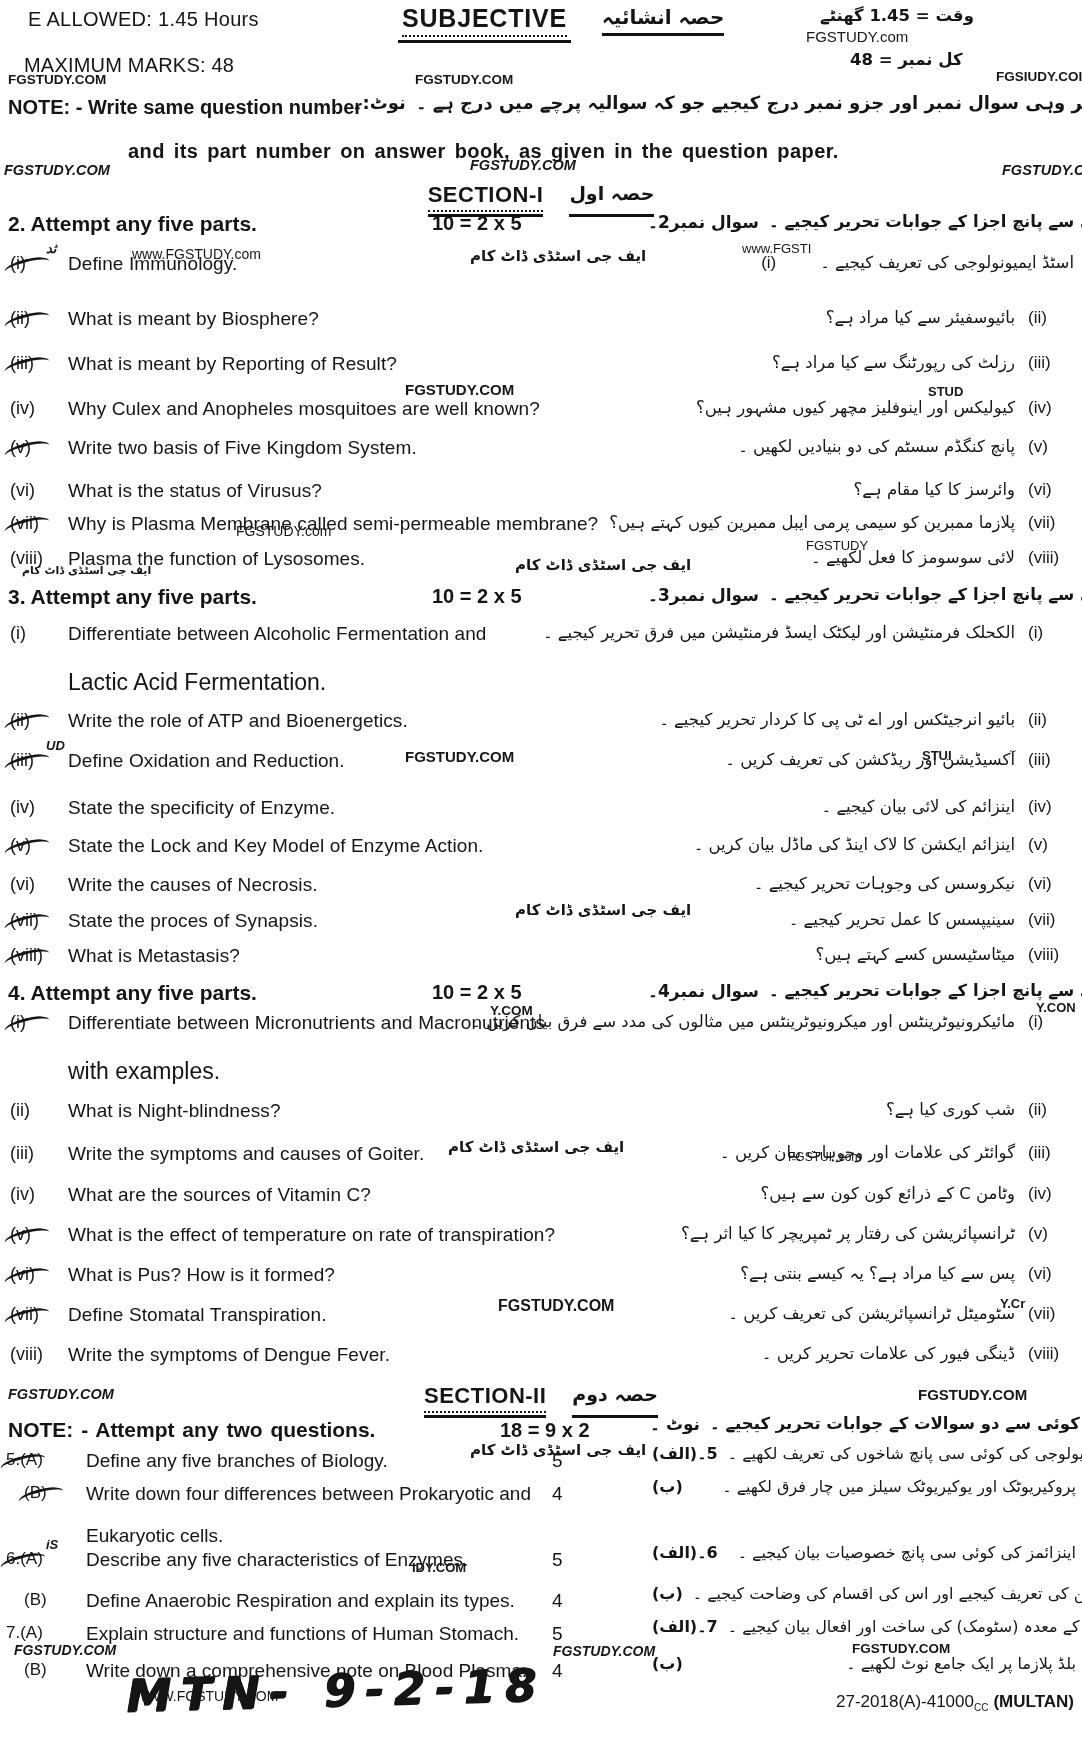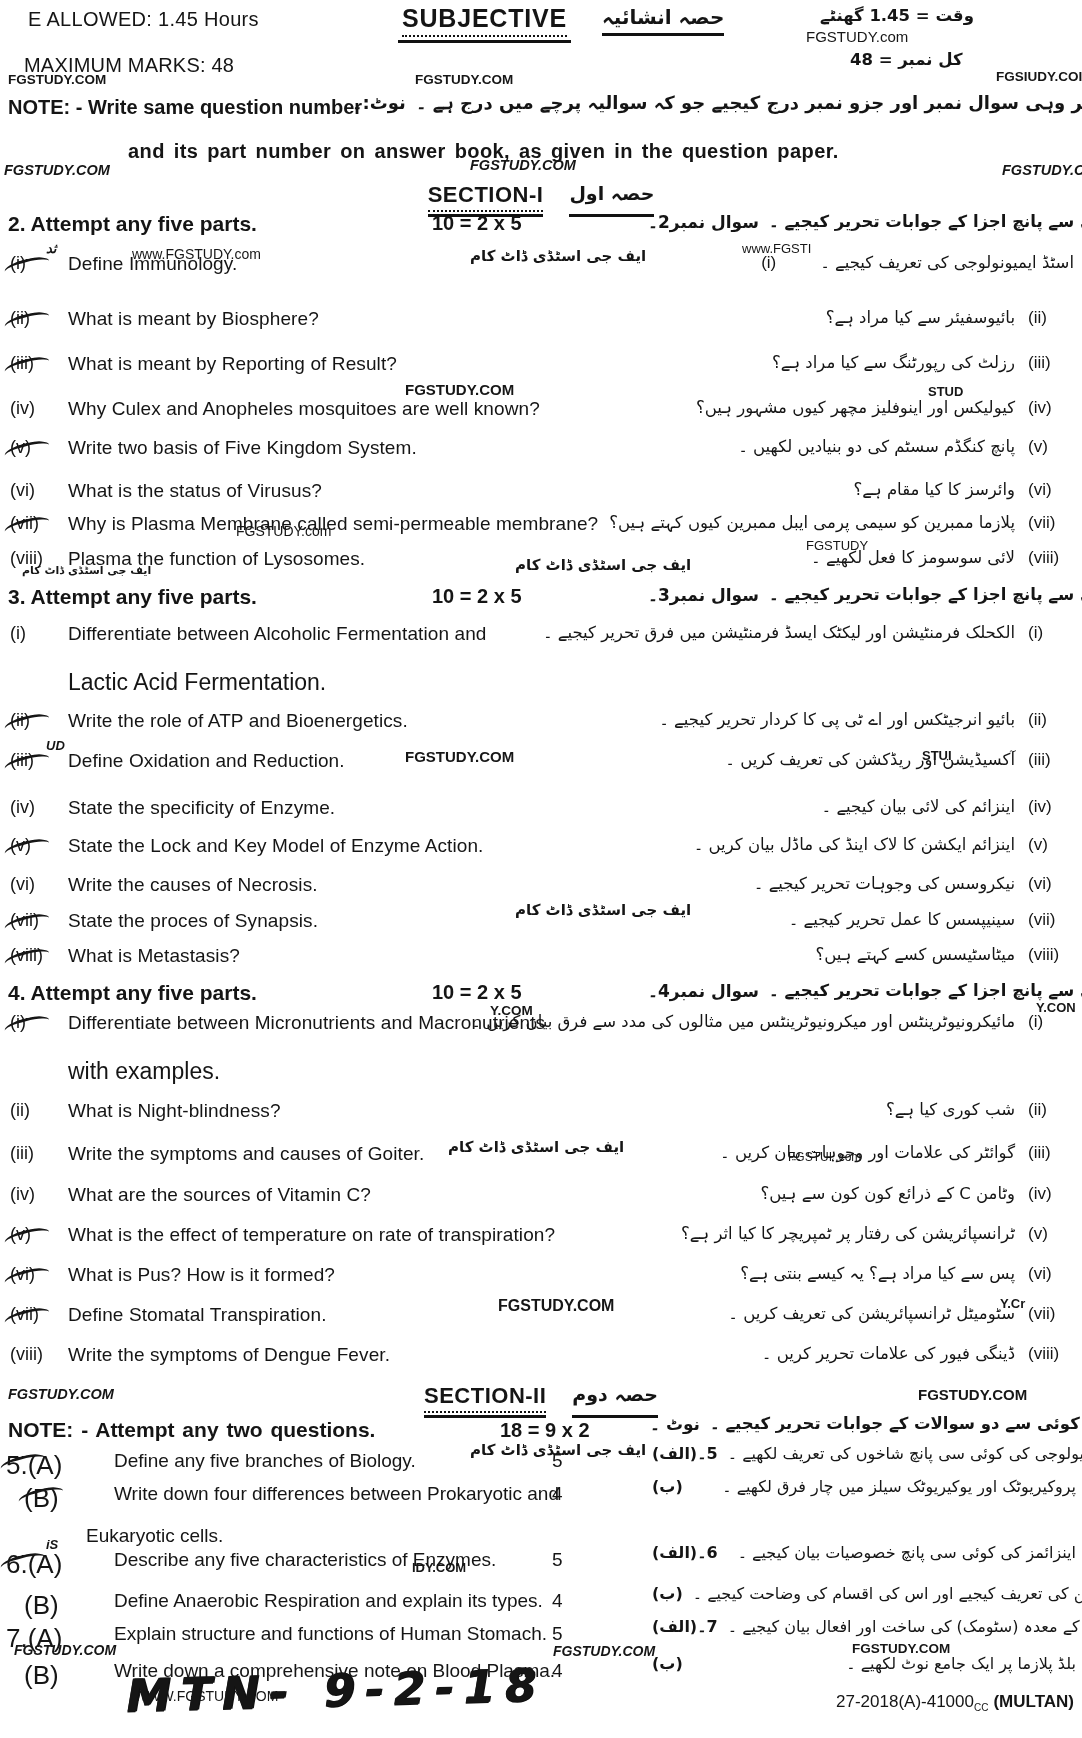--- a/index.html
+++ b/index.html
@@ -55,23 +55,23 @@
           justify-content:flex-end; gap:13px;}
   .pnum-r{font-size:17px; width:46px; flex:none;}
   .urtext{font-size:16.5px; white-space:nowrap;}
 
   
   .scribble{display:inline-block; position:relative;}
   .scribble::before{content:""; position:absolute; left:-6px; top:6px; width:46px; height:12px;
     border-top:3px solid #161616; border-radius:60%; transform:rotate(-14deg);}
 
   
-  .pl2{position:absolute; left:6px; width:70px; font-size:26px;}
+  .pl2{position:absolute; left:6px; width:70px; font-size:17px;}
   .pl2.bpart{left:24px;}
-  .pen-s2{position:absolute; left:86px; font-size:19px; white-space:nowrap;margin-left:28px;}
+  .pen-s2{position:absolute; left:86px; font-size:19px; white-space:nowrap;}
   .pen2-s2{position:absolute; left:86px; top:42px; font-size:19px; white-space:nowrap;}
   .pmarks{position:absolute; left:552px; font-size:19px;}
   .urline2{left:652px; right:6px; top:-6px;}
   .urline2 .url-text{font-size:16px; font-weight:400;}
   .urline2 .url-label{font-size:16px;}
 
   .note2-en{left:8px; top:1418px; font-size:21px; font-weight:700; word-spacing:2px;}
   .note2-marks{left:500px; top:1419px; font-size:20px; font-weight:700;}
   .note2-ur{left:650px; right:70px; top:1414px;}
 

